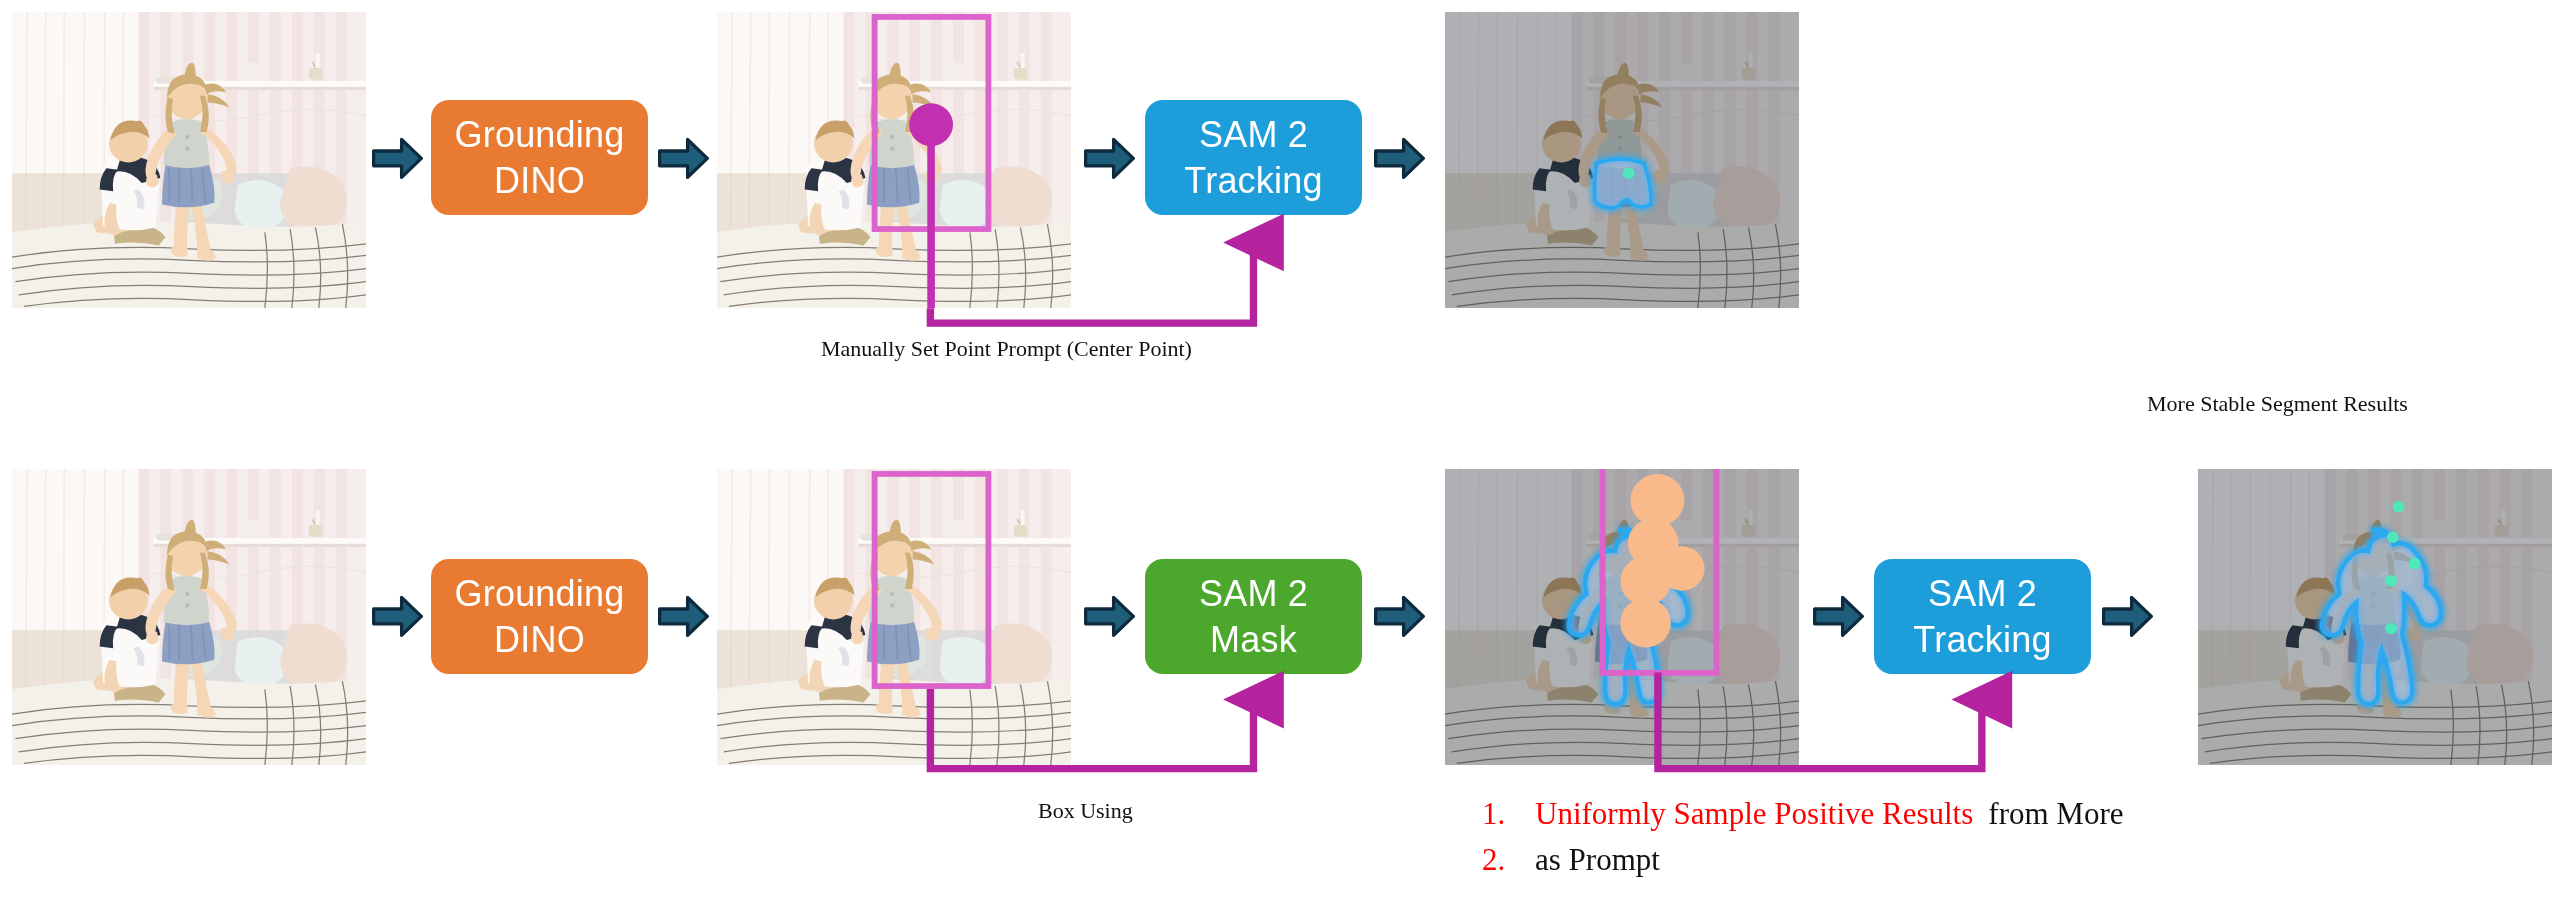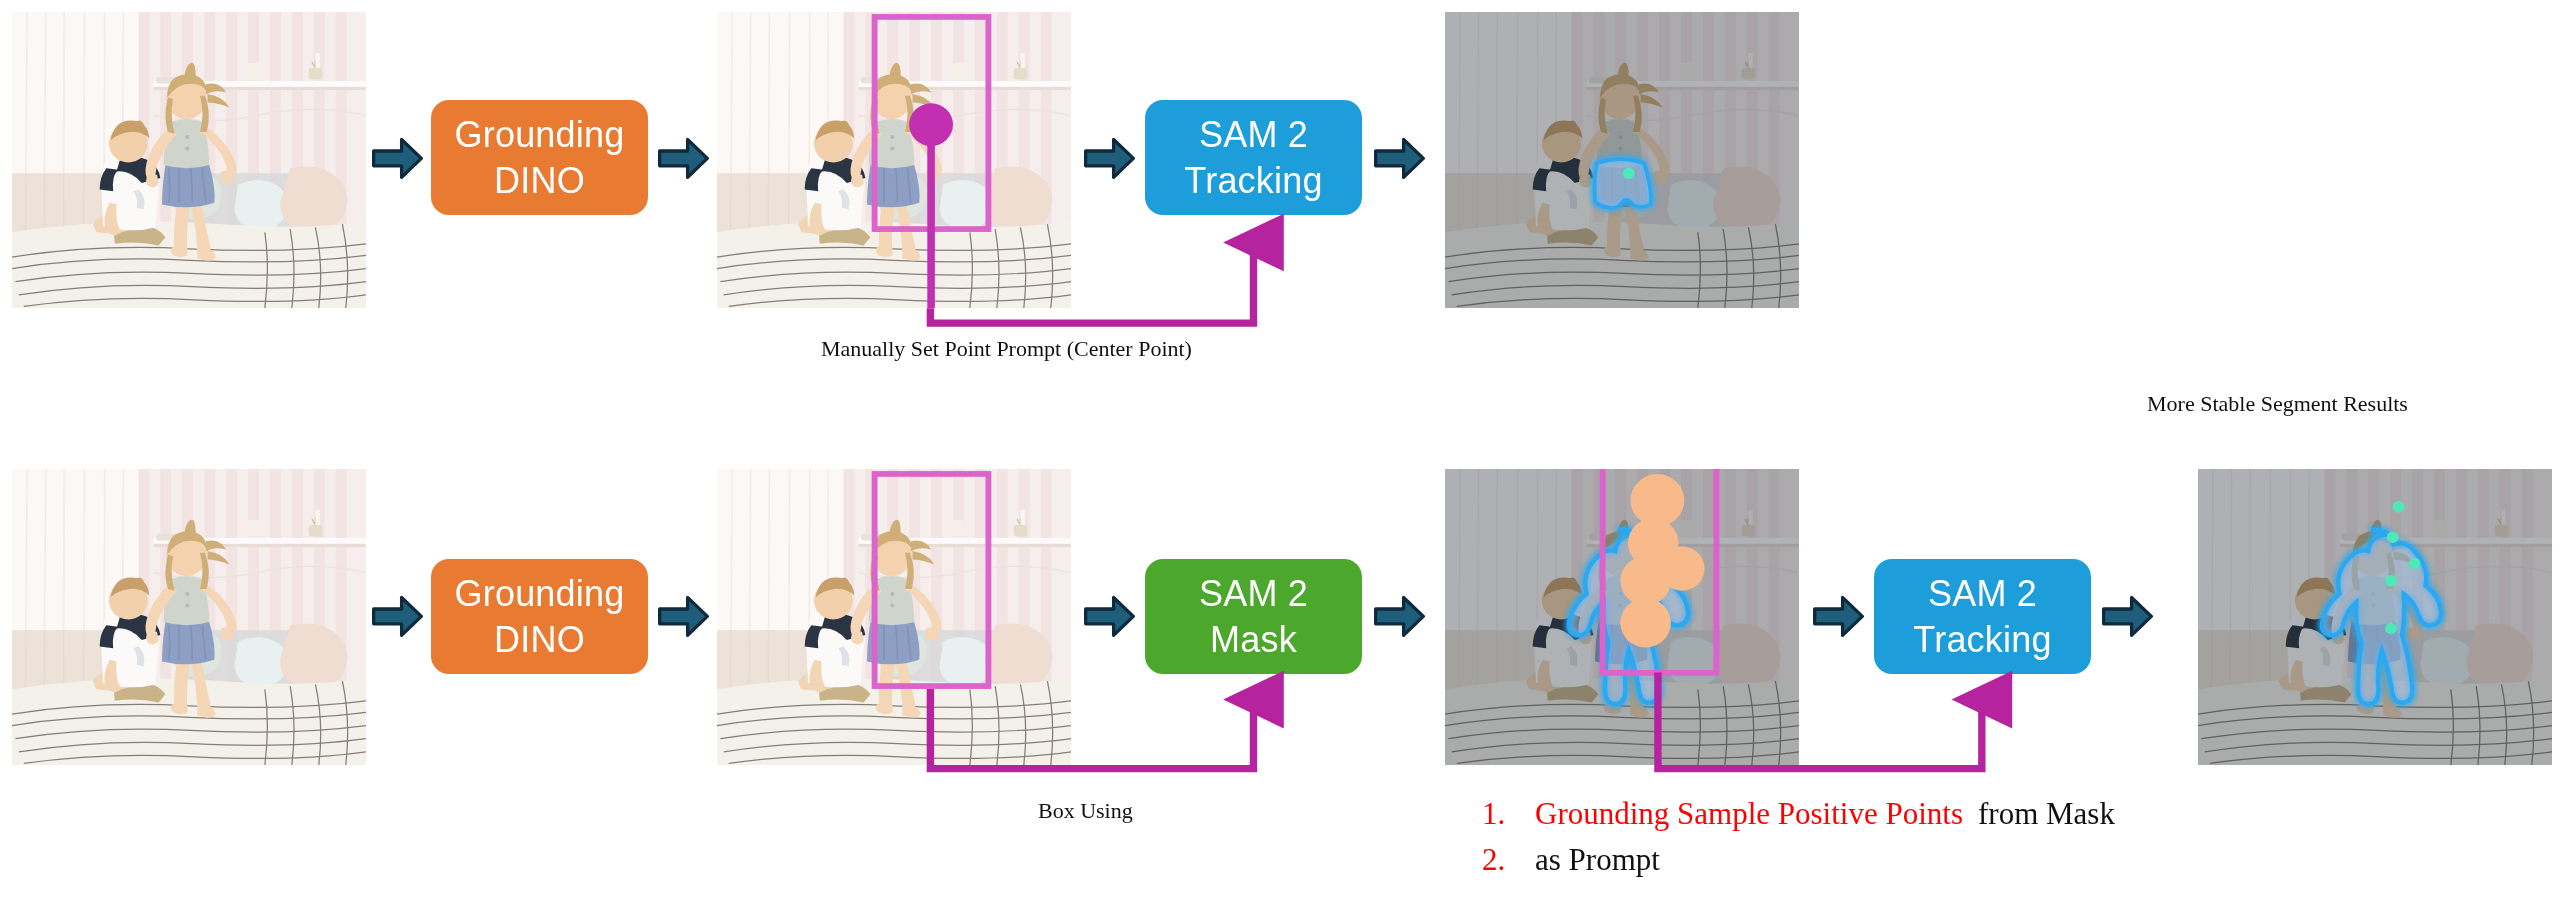--- a/index.html
+++ b/index.html
@@ -334,22 +334,22 @@
         <circle cx="229" cy="194" r="7"></circle>
       </g>
     </svg>
   </div>
 
   <div class="cap cap-main" style="left:1038px;top:798px;">Box Using</div>
 
   <div class="cap" style="left:1482px;top:796px;">
     <div class="note-row cap-note">
       <span class="note-num">1.</span>
-      <span class="red">Grounding Sample Positive Points</span>
-      <span class="blk">from Mask</span>
+      <span class="red">Uniformly Sample Positive Results</span>
+      <span class="blk">from More</span>
     </div>
     <div class="note-row cap-note" style="margin-top:10px;">
       <span class="note-num">2.</span>
       <span class="blk">as Prompt</span>
     </div>
   </div>
 
   <div class="cap cap-main" style="left:2147px;top:391px;">More Stable Segment Results</div>
 
   <svg class="conn" viewBox="0 0 3132 1096">

